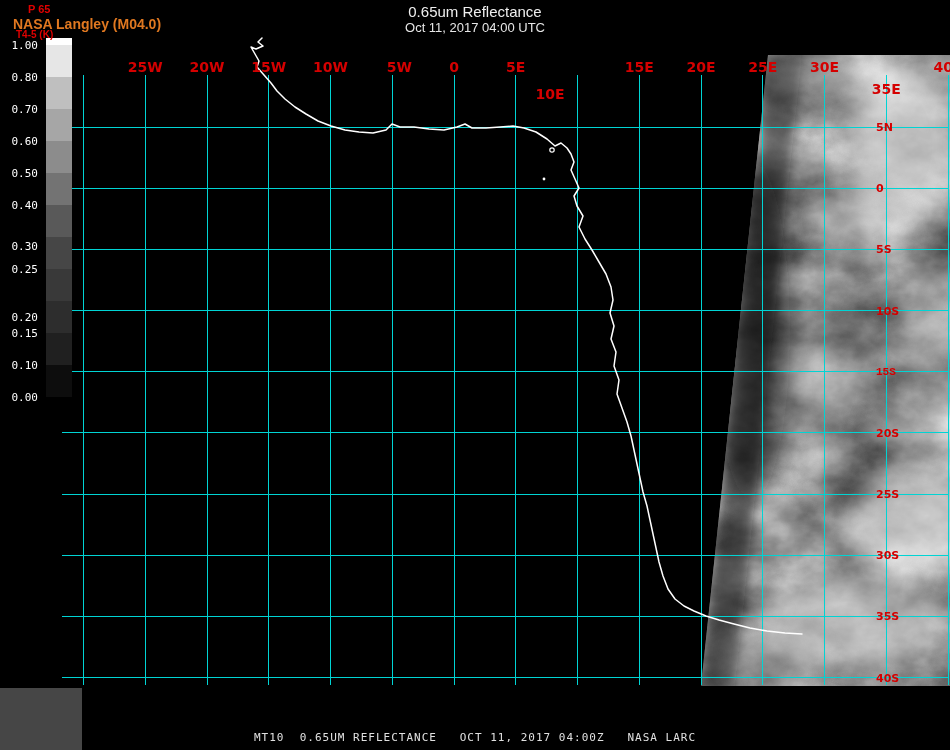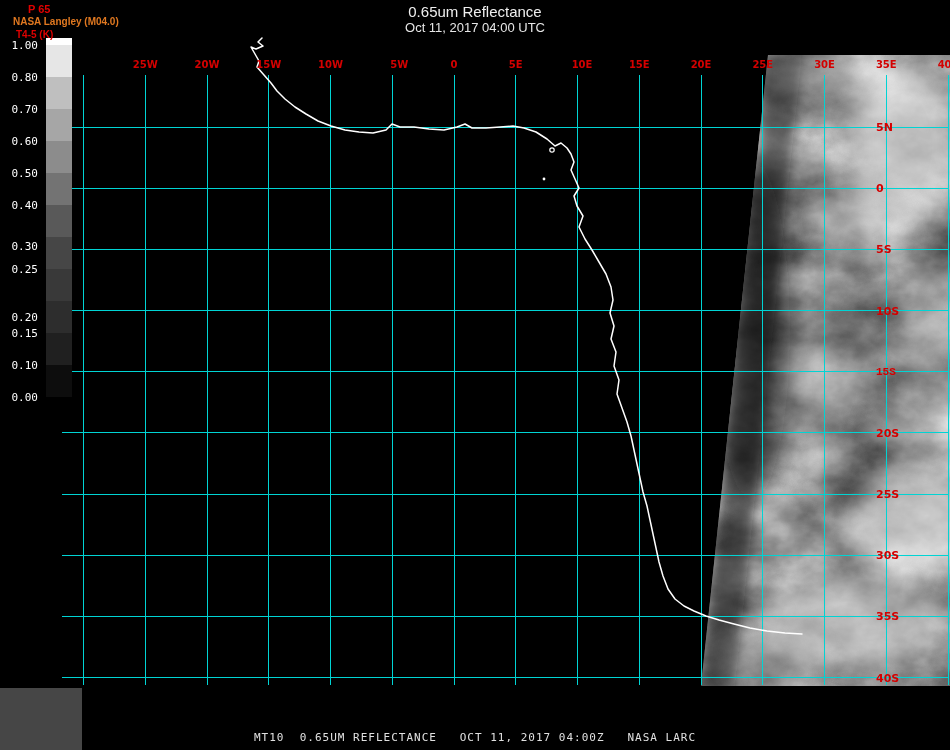--- a/index.html
+++ b/index.html
@@ -11,38 +11,38 @@
   .title {
     position:absolute; top:3px; left:0; width:100%; text-align:center;
     color:#efefef; font-size:15px; z-index:5;
   }
   .subtitle {
     position:absolute; top:20px; left:0; width:100%; text-align:center;
     color:#e6e6e6; font-size:13px; z-index:5;
   }
   .ann { position:absolute; z-index:5; white-space:nowrap; font-weight:bold; }
   .ann1 { left:28px; top:3px;  font-size:11px; color:#e00000; }
-  .ann2 { left:13px; top:16px; font-size:10px; color:#e07820; }
+  .ann2 { left:13px; top:16px; font-size:14px; color:#e07820; }
   .ann3 { left:16px; top:29px; font-size:10px; color:#e00000; }
   #mapSvg { position:absolute; left:0; top:0; z-index:1; }
   .graysq {
     position:absolute; left:0; top:688px; width:82px; height:62px;
     background:#464646; z-index:2;
   }
   .cbStrip {
     position:absolute; left:46px; top:38px; width:26px; z-index:3;
   }
   .cbtick {
     position:absolute; left:4px; width:34px; text-align:right;
     font-family:"DejaVu Sans Mono", monospace; font-size:11px; line-height:13px;
     color:#ffffff; z-index:3; white-space:nowrap;
   }
   .lonlab {
     position:absolute; top:59px; transform:translateX(-50%);
-    font-size:10px; font-weight:bold; z-index:4; white-space:nowrap;
+    font-size:14px; font-weight:bold; z-index:4; white-space:nowrap;
     font-family:"DejaVu Sans", sans-serif;
     text-align:right;
   }
   .latlab {
     position:absolute; left:876px; transform:translateY(-50%);
     font-size:11px; font-weight:bold; z-index:4; white-space:nowrap;
     font-family:"DejaVu Sans", sans-serif;
   }
   .footer {
     position:absolute; top:731px; left:0; width:100%; text-align:center;
@@ -174,26 +174,26 @@
     </div>
 
   <div id="geoLabels">
       <div class="lonlab" style="left: 145.25px; color: rgb(212, 0, 0);">25W</div>
       <div class="lonlab" style="left: 207px; color: rgb(212, 0, 0);">20W</div>
       <div class="lonlab" style="left: 268.75px; color: rgb(212, 0, 0);">15W</div>
       <div class="lonlab" style="left: 330.5px; color: rgb(212, 0, 0);">10W</div>
       <div class="lonlab" style="left: 392.25px; color: rgb(212, 0, 0); margin-left: 7px;">5W</div>
       <div class="lonlab" style="left: 454px; color: rgb(212, 0, 0);">0</div>
       <div class="lonlab" style="left: 515.75px; color: rgb(212, 0, 0);">5E</div>
-      <div class="lonlab" style="left: 582px; color: rgb(212, 0, 0);">10E</div>
+      <div class="lonlab" style="left: 550px; color: rgb(212, 0, 0); margin-top: 27px;">10E</div>
       <div class="lonlab" style="left: 639.25px; color: rgb(212, 0, 0);">15E</div>
       <div class="lonlab" style="left: 701px; color: rgb(212, 0, 0);">20E</div>
       <div class="lonlab" style="left: 762.75px; color: rgb(212, 0, 0);">25E</div>
       <div class="lonlab" style="left: 824.5px; color: rgb(212, 0, 0);">30E</div>
-      <div class="lonlab" style="left: 886.25px; color: rgb(212, 0, 0);">35E</div>
+      <div class="lonlab" style="left: 886.25px; color: rgb(212, 0, 0); margin-top: 22px;">35E</div>
       <div class="lonlab" style="left: 948px; color: rgb(212, 0, 0);">40E</div>
       <div class="latlab" style="top: 127px; color: rgb(212, 0, 0);">5N</div>
       <div class="latlab" style="top: 188.17px; color: rgb(212, 0, 0);">0</div>
       <div class="latlab" style="top: 249.34px; color: rgb(212, 0, 0);">5S</div>
       <div class="latlab" style="top: 310.51px; color: rgb(212, 0, 0);">10S</div>
       <div class="latlab" style="top: 371.68px; color: rgb(212, 0, 0); font-family: Liberation Mono, monospace;">15S</div>
       <div class="latlab" style="top: 432.85px; color: rgb(212, 0, 0);">20S</div>
       <div class="latlab" style="top: 494.02px; color: rgb(212, 0, 0);">25S</div>
       <div class="latlab" style="top: 555.19px; color: rgb(212, 0, 0);">30S</div>
       <div class="latlab" style="top: 616.36px; color: rgb(212, 0, 0);">35S</div>

